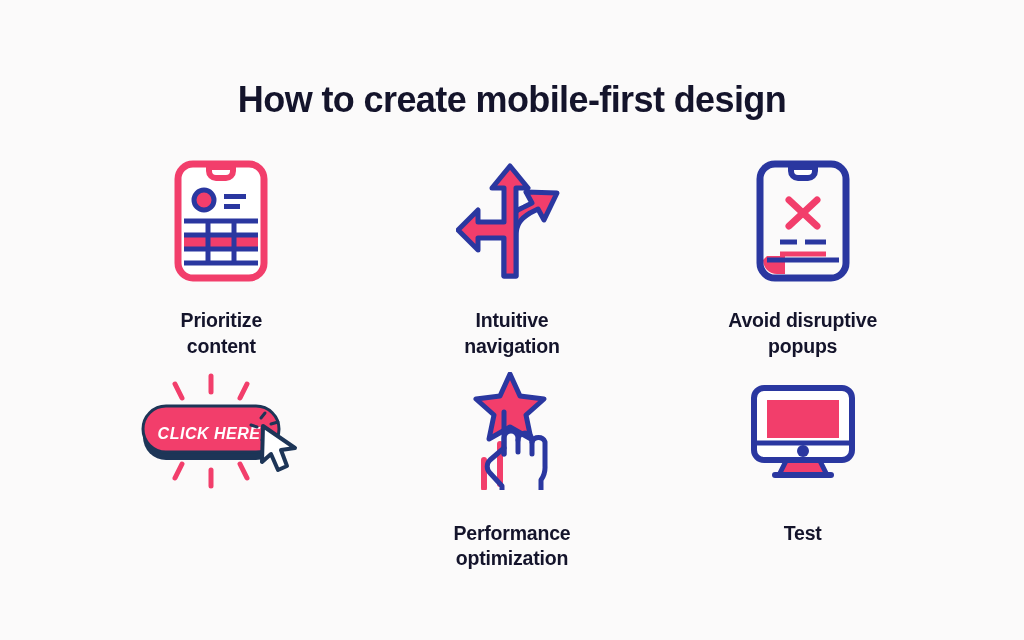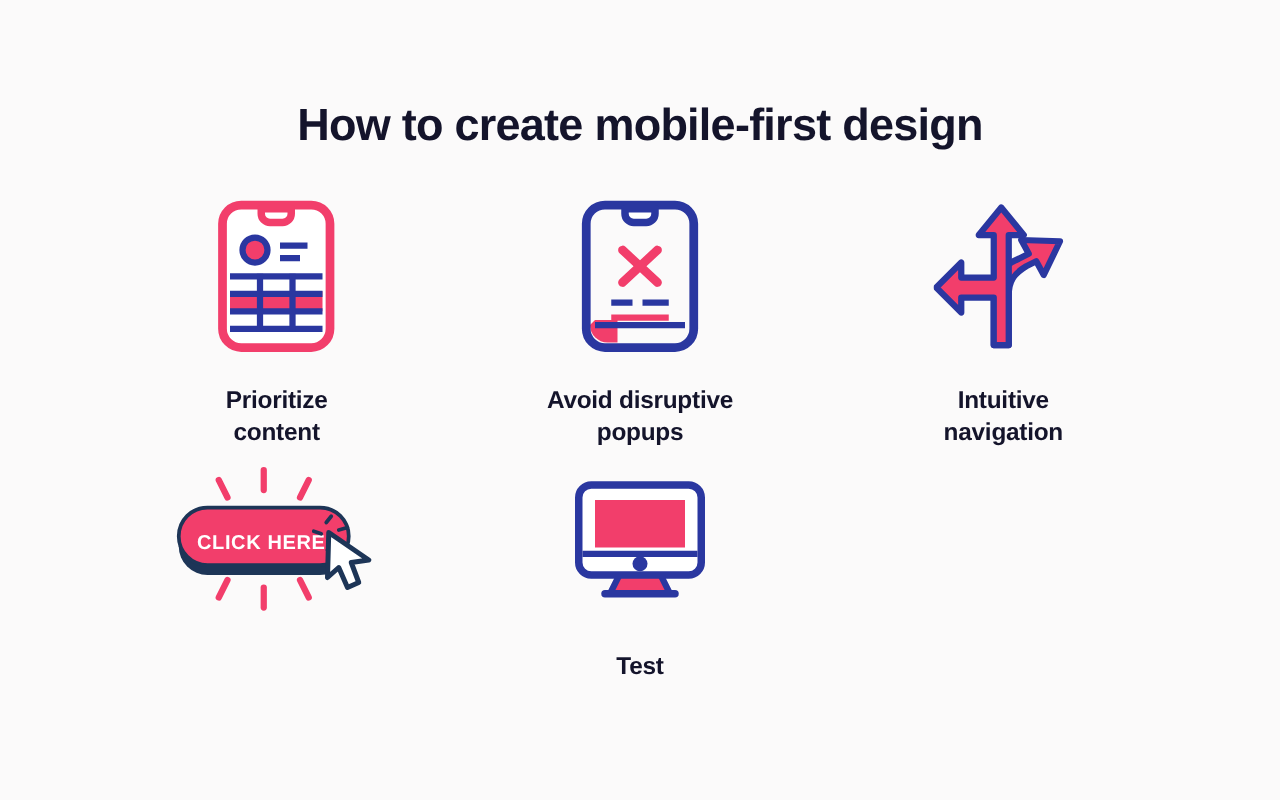--- a/index.html
+++ b/index.html
@@ -50,20 +50,21 @@
     align-items: center;
   }
   .icon-box {
     height: 130px;
     display: flex;
     align-items: center;
     justify-content: center;
   }
   .icon-box.row2 {
     height: 120px;
+    font-style: italic;
   }
   .cell-label {
     margin-top: 22px;
     font-size: 19.5px;
     font-weight: bold;
     color: #14142B;
     text-align: center;
     line-height: 1.3;
     letter-spacing: -0.2px;
     white-space: pre-line;
@@ -97,42 +98,20 @@
             <line x1="11" y1="75" x2="85" y2="75"></line>
             <line x1="11" y1="89" x2="85" y2="89"></line>
             <line x1="11" y1="103" x2="85" y2="103"></line>
             <line x1="35" y1="59" x2="35" y2="105"></line>
             <line x1="61" y1="59" x2="61" y2="105"></line>
           </g>
         </svg>
       </div>
       <div class="cell-label">Prioritize
 content</div>
-    </div>
-
-    <div class="cell">
-      <div class="icon-box">
-        <svg width="96" height="122" viewBox="0 0 96 122">
-          <path d="M12 96 h18 a0 0 0 0 1 0 0 v18 h-8 a14 14 0 0 1 -14 -14 z" fill="#F23E6B"></path>
-          <rect x="5" y="4" width="86" height="114" rx="15" ry="15" fill="none" stroke="#2A37A0" stroke-width="7"></rect>
-          <path d="M36 7 h24 v4 a7 7 0 0 1 -7 7 h-10 a7 7 0 0 1 -7 -7 z" fill="#FFFFFF" stroke="#2A37A0" stroke-width="6" stroke-linejoin="round"></path>
-          <g stroke="#F23E6B" stroke-width="7" stroke-linecap="round">
-            <line x1="34" y1="40" x2="62" y2="66"></line>
-            <line x1="62" y1="40" x2="34" y2="66"></line>
-          </g>
-          <g stroke="#2A37A0" stroke-width="5" stroke-linecap="butt">
-            <line x1="25" y1="82" x2="42" y2="82"></line>
-            <line x1="50" y1="82" x2="71" y2="82"></line>
-          </g>
-          <line x1="25" y1="94" x2="71" y2="94" stroke="#F23E6B" stroke-width="5"></line>
-          <line x1="12" y1="100" x2="84" y2="100" stroke="#2A37A0" stroke-width="5"></line>
-        </svg>
-      </div>
-      <div class="cell-label">Avoid disruptive
-popups</div>
     </div>
 
     <div class="cell">
       <div class="icon-box">
         <svg width="112" height="118" viewBox="0 0 112 118">
           <g fill="#F23E6B" stroke="#2A37A0" stroke-width="5" stroke-linejoin="round" stroke-linecap="round">
             <path d="M48 114
                      L48 72
                      C48 58 56 50 68 45
                      L76 41
@@ -157,20 +136,42 @@
                      L72 26
                      L60 26
                      L60 114 Z"></path>
           </g>
         </svg>
       </div>
       <div class="cell-label">Intuitive
 navigation</div>
     </div>
 
+    <div class="cell">
+      <div class="icon-box">
+        <svg width="96" height="122" viewBox="0 0 96 122">
+          <path d="M12 96 h18 a0 0 0 0 1 0 0 v18 h-8 a14 14 0 0 1 -14 -14 z" fill="#F23E6B"></path>
+          <rect x="5" y="4" width="86" height="114" rx="15" ry="15" fill="none" stroke="#2A37A0" stroke-width="7"></rect>
+          <path d="M36 7 h24 v4 a7 7 0 0 1 -7 7 h-10 a7 7 0 0 1 -7 -7 z" fill="#FFFFFF" stroke="#2A37A0" stroke-width="6" stroke-linejoin="round"></path>
+          <g stroke="#F23E6B" stroke-width="7" stroke-linecap="round">
+            <line x1="34" y1="40" x2="62" y2="66"></line>
+            <line x1="62" y1="40" x2="34" y2="66"></line>
+          </g>
+          <g stroke="#2A37A0" stroke-width="5" stroke-linecap="butt">
+            <line x1="25" y1="82" x2="42" y2="82"></line>
+            <line x1="50" y1="82" x2="71" y2="82"></line>
+          </g>
+          <line x1="25" y1="94" x2="71" y2="94" stroke="#F23E6B" stroke-width="5"></line>
+          <line x1="12" y1="100" x2="84" y2="100" stroke="#2A37A0" stroke-width="5"></line>
+        </svg>
+      </div>
+      <div class="cell-label">Avoid disruptive
+popups</div>
+    </div>
+
     <div class="cell r2">
       <div class="icon-box row2">
         <svg width="172" height="118" viewBox="0 0 172 118">
           <g stroke="#F23E6B" stroke-width="5" stroke-linecap="round">
             <line x1="76" y1="4" x2="76" y2="20"></line>
             <line x1="40" y1="12" x2="47" y2="26"></line>
             <line x1="112" y1="12" x2="105" y2="26"></line>
             <line x1="76" y1="98" x2="76" y2="114"></line>
             <line x1="40" y1="106" x2="47" y2="92"></line>
             <line x1="112" y1="106" x2="105" y2="92"></line>
@@ -182,20 +183,39 @@
             <line x1="126" y1="46" x2="130" y2="41"></line>
             <line x1="136" y1="52" x2="143" y2="50"></line>
             <line x1="122" y1="55" x2="116" y2="53"></line>
             <line x1="130" y1="62" x2="127" y2="68"></line>
           </g>
           <path d="M128 54 L160 76 L146 78 L152 94 L143 98 L136 82 L127 90 Z" fill="#FFFFFF" stroke="#1D3557" stroke-width="4" stroke-linejoin="round"></path>
         </svg>
       </div>
     </div>
 
+    <div class="cell r2">
+      <div class="icon-box row2">
+        <svg width="100" height="118" viewBox="0 0 100 118">
+          <path d="M48 2 L58 24 L82 27 L64 43 L69 67 L48 55 L27 67 L32 43 L14 27 L38 24 Z" fill="#F23E6B" stroke="#2A37A0" stroke-width="5" stroke-linejoin="round"></path>
+          <path d="M38 72 L38 112" stroke="#F23E6B" stroke-width="6" stroke-linecap="round"></path>
+          <path d="M22 88 L22 116" stroke="#F23E6B" stroke-width="6" stroke-linecap="round"></path>
+          <g fill="none" stroke="#2A37A0" stroke-width="5" stroke-linecap="round" stroke-linejoin="round">
+            <path d="M42 40 L42 82"></path>
+            <path d="M42 82 L42 66 a7 7 0 0 1 14 0 L56 80"></path>
+            <path d="M56 68 a7 7 0 0 1 14 0 L70 82"></path>
+            <path d="M70 70 a7 7 0 0 1 13 0 L83 94
+                     a22 22 0 0 1 -4 14 L79 118"></path>
+            <path d="M42 76 L28 88 a9 9 0 0 0 0 13 L40 114 L40 118"></path>
+          </g>
+        </svg>
+      </div>
+      <div class="cell-label">Performance
+optimization</div>
+    </div>
 
     <div class="cell r2">
       <div class="icon-box row2">
         <svg width="108" height="96" viewBox="0 0 108 96">
           <path d="M38 76 L70 76 L78 92 L30 92 Z" fill="#F23E6B" stroke="#2A37A0" stroke-width="5" stroke-linejoin="round"></path>
           <line x1="26" y1="92" x2="82" y2="92" stroke="#2A37A0" stroke-width="6" stroke-linecap="round"></line>
           <rect x="5" y="5" width="98" height="72" rx="10" ry="10" fill="#FFFFFF" stroke="#2A37A0" stroke-width="6"></rect>
           <rect x="18" y="17" width="72" height="38" fill="#F23E6B"></rect>
           <line x1="8" y1="60" x2="100" y2="60" stroke="#2A37A0" stroke-width="5"></line>
           <circle cx="54" cy="68" r="6" fill="#2A37A0"></circle>

